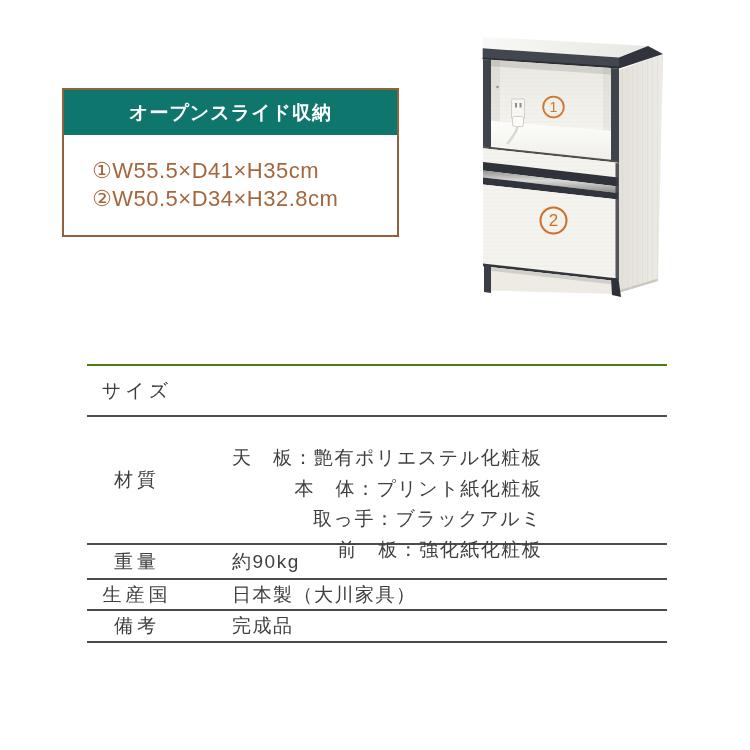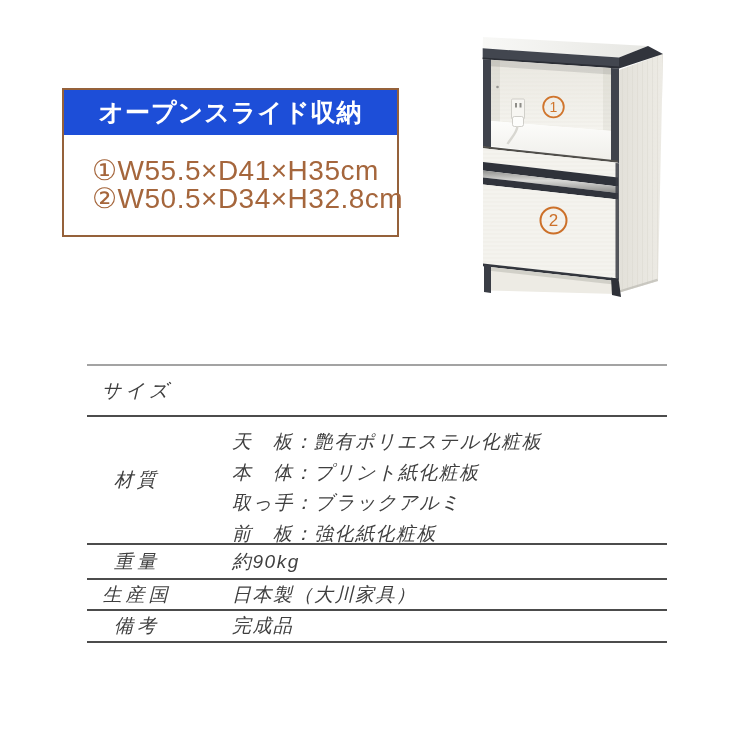--- a/index.html
+++ b/index.html
@@ -7,41 +7,41 @@
     width:750px;height:750px;position:relative;background:#ffffff;
     font-family:"Liberation Sans","DejaVu Sans",sans-serif;
     overflow:hidden;
   }
   
   .infobox{
     position:absolute;left:62px;top:88px;width:337px;height:149px;
     background:#ffffff;border:2px solid #95613a;box-sizing:border-box;
   }
   .infobox-header{
-    height:45px;background:#1d4ed8;color:#ffffff;
-    font-size:25px;font-weight:bold;letter-spacing:1px;
+    height:45px;background:#0f766e;color:#ffffff;
+    font-size:19px;font-weight:bold;letter-spacing:1px;
     display:flex;align-items:center;justify-content:center;
   }
   .infobox-body{
-    padding:22px 0 0 28px;font-size:28px;color:#a5663c;
+    padding:22px 0 0 28px;font-size:22px;color:#a5663c;
     letter-spacing:.5px;line-height:28px;white-space:nowrap;
   }
   
   .cabinet{position:absolute;left:455px;top:25px;width:245px;height:290px;}
   
   .spec{
     position:absolute;left:87px;top:364px;width:580px;
-    border-top:2px solid #a3a3a3;box-sizing:border-box;
-    font-size:19px;color:#3f3f3f;font-style:italic;
+    border-top:2px solid #4d7c0f;box-sizing:border-box;
+    font-size:19px;color:#3f3f3f;
   }
   .srow{display:flex;align-items:center;border-bottom:2px solid #4c4c4c;box-sizing:border-box;}
   .r1{height:51px}.r2{height:128px}.r3{height:35px}.r4{height:31px}.r5{height:32px}
   .slabel{width:100px;flex:none;text-align:center;letter-spacing:4px;}
   .svalue{padding-left:45px;letter-spacing:1.5px;white-space:nowrap;}
-  .svalue.multi{align-self:flex-start;padding-top:10px;line-height:30.5px;}
+  .svalue.multi{align-self:flex-start;padding-top:26px;line-height:30.5px;text-align:right;}
 </style>
 </head>
 <body>
 
 <div class="infobox">
   <div class="infobox-header">
     <span>オープンスライド収納</span>
   </div>
   <div class="infobox-body">
     <div>①W55.5×D41×H35cm</div>

